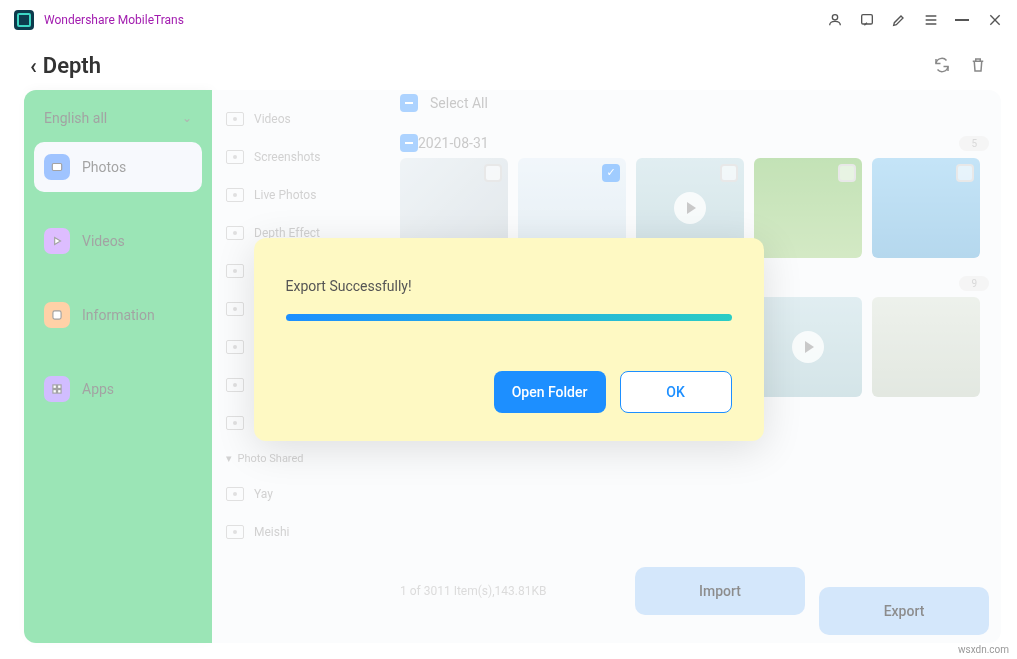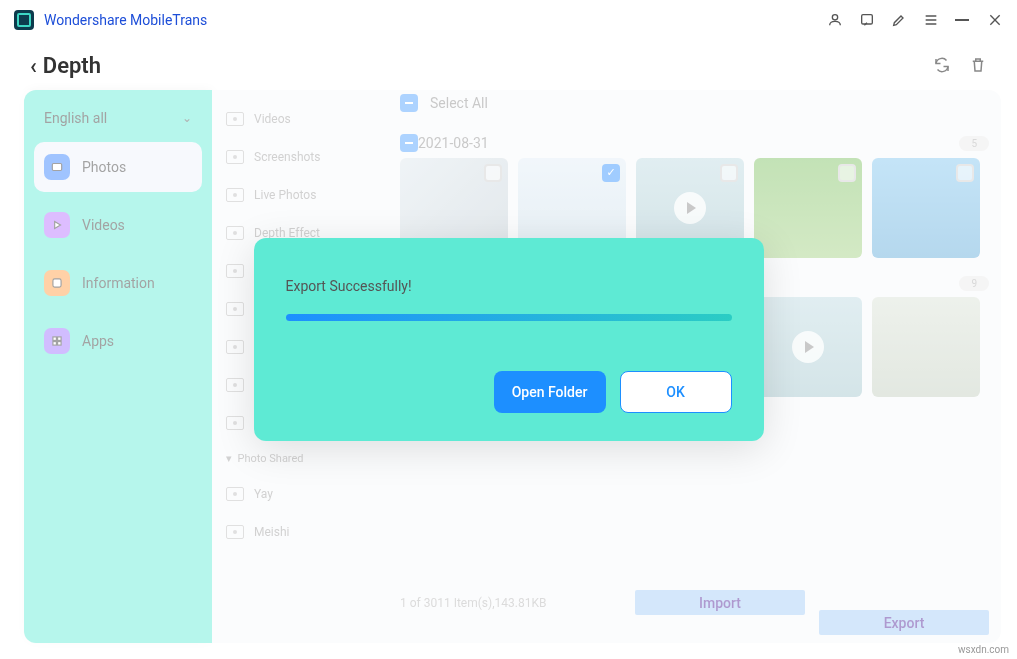--- a/index.html
+++ b/index.html
@@ -2,40 +2,40 @@
 <html><head>
 <meta charset="utf-8">
 <style>
 * { margin: 0; padding: 0; box-sizing: border-box; font-family: -apple-system, BlinkMacSystemFont, "Segoe UI", Roboto, sans-serif; }
 body { width: 1017px; height: 659px; background: #fff; overflow: hidden; position: relative; }
 
 
 .titlebar { height: 40px; display: flex; align-items: center; padding: 0 14px; }
 .app-logo { width: 20px; height: 20px; background: #0d3b4d; border-radius: 4px; display: flex; align-items: center; justify-content: center; margin-right: 10px; }
 .app-logo::after { content: ""; width: 10px; height: 10px; border: 2px solid #3dd6c4; border-radius: 2px; }
-.app-title { font-size: 14px; color: #1d4ed8; flex: 1; }
+.app-title { font-size: 12px; color: #a21caf; flex: 1; }
 .titlebar-icons { display: flex; gap: 16px; align-items: center; }
 .tb-icon { width: 16px; height: 16px; color: #555; cursor: pointer; }
 .tb-min { width: 14px; height: 2px; background: #555; margin-top: 7px; }
 
 
 .backrow { height: 50px; display: flex; align-items: center; padding: 0 30px; justify-content: space-between; }
 .back-btn { display: flex; align-items: center; gap: 6px; font-size: 22px; font-weight: 600; color: #333; cursor: pointer; }
 .back-arrow { font-size: 22px; color: #333; }
 .backrow-right { display: flex; gap: 18px; color: #888; align-items: center; }
 .ri { width: 18px; height: 18px; cursor: pointer; }
 
 
 .app-body { display: flex; height: calc(100% - 90px); padding: 0 16px 16px 24px; gap: 0; position: relative; }
 
 
-.sidebar-left { width: 188px; background: #5eead4; border-radius: 12px 0 0 12px; box-shadow: 0 0 12px rgba(0,0,0,0.04); padding: 12px 10px; }
+.sidebar-left { width: 188px; background: #22c55e; border-radius: 12px 0 0 12px; box-shadow: 0 0 12px rgba(0,0,0,0.04); padding: 12px 10px; }
 .lang-select { display: flex; justify-content: space-between; align-items: center; padding: 8px 10px; font-size: 14px; color: #333; cursor: pointer; margin-bottom: 8px; }
 .chev-down { font-size: 12px; color: #555; }
-.nav-list { display: flex; flex-direction: column; gap: 8px; }
+.nav-list { display: flex; flex-direction: column; gap: 24px; }
 .nav-item { display: flex; align-items: center; gap: 12px; padding: 12px 10px; border-radius: 10px; cursor: pointer; font-size: 14px; color: #333; }
 .nav-item.active { background: #eef2fb; }
 .nav-icon { width: 26px; height: 26px; border-radius: 7px; display: flex; align-items: center; justify-content: center; }
 .ic-blue { background: #2d7cff; }
 .ic-purple { background: #b46dff; }
 .ic-orange { background: #ff9a3c; }
 .ic-green { background: #3fd66a; }
 .ic-violet { background: #9a6dff; }
 .nav-icon svg { width: 14px; height: 14px; fill: #fff; }
 
@@ -70,30 +70,30 @@
 .t3 { background: linear-gradient(180deg, #bcd9e0, #a0c4cc); }
 .t4 { background: linear-gradient(180deg, #7abf5e, #9fcf7e); }
 .t5 { background: linear-gradient(180deg, #7ec4ee, #5ba8d8); }
 .t6 { background: #d8dcd0; }
 .t7 { background: linear-gradient(180deg, #c6e4b2, #a8d690); }
 .t8 { background: #f0f0f0; }
 .t9 { background: linear-gradient(180deg, #d8e0d4, #c0ccbc); }
 
 .bottom-row { margin-top: auto; display: flex; align-items: center; gap: 14px; padding: 8px 0; }
 .status-txt { font-size: 12px; color: #b0b0b0; flex: 1; }
-.big-btn { width: 170px; height: 25px; border-radius: 2px; border: none; font-size: 14px; color: #4c1d95; font-weight: 500; cursor: pointer; }
+.big-btn { width: 170px; height: 48px; border-radius: 10px; border: none; font-size: 14px; color: #000000; font-weight: 500; cursor: pointer; }
 .btn-import { background: #a0c9f5; }
 .btn-export { background: #a0c9f5; margin-top: 40px; }
 
 
 .fog { position: absolute; inset: 0; background: rgba(255,255,255,0.55); pointer-events: none; }
 
 
 .modal-wrap { position: absolute; inset: 0; display: flex; align-items: center; justify-content: center; }
-.modal { width: 510px; background: #5eead4; border-radius: 12px; box-shadow: 0 8px 40px rgba(0,0,0,0.12); padding: 40px 32px 28px 32px; z-index: 20; margin-top: 20px; }
+.modal { width: 510px; background: #fef9c3; border-radius: 12px; box-shadow: 0 8px 40px rgba(0,0,0,0.12); padding: 40px 32px 28px 32px; z-index: 20; margin-top: 20px; }
 .modal-msg { font-size: 14px; color: #555; margin-bottom: 20px; }
 .progress { width: 100%; height: 7px; border-radius: 4px; background: linear-gradient(90deg, #1d8fff 0%, #2bcdc4 100%); margin-bottom: 50px; }
 .modal-btns { display: flex; justify-content: flex-end; gap: 14px; }
 .modal-btn { width: 112px; height: 42px; border-radius: 8px; font-size: 14px; font-weight: 500; cursor: pointer; }
 .btn-primary { background: #1d8fff; color: #fff; border: none; }
 .btn-outline { background: #fff; color: #1d8fff; border: 1.5px solid #1d8fff; }
 
 .watermark { position: absolute; bottom: 4px; right: 8px; font-size: 10px; color: #999; z-index: 30; }
 
 

